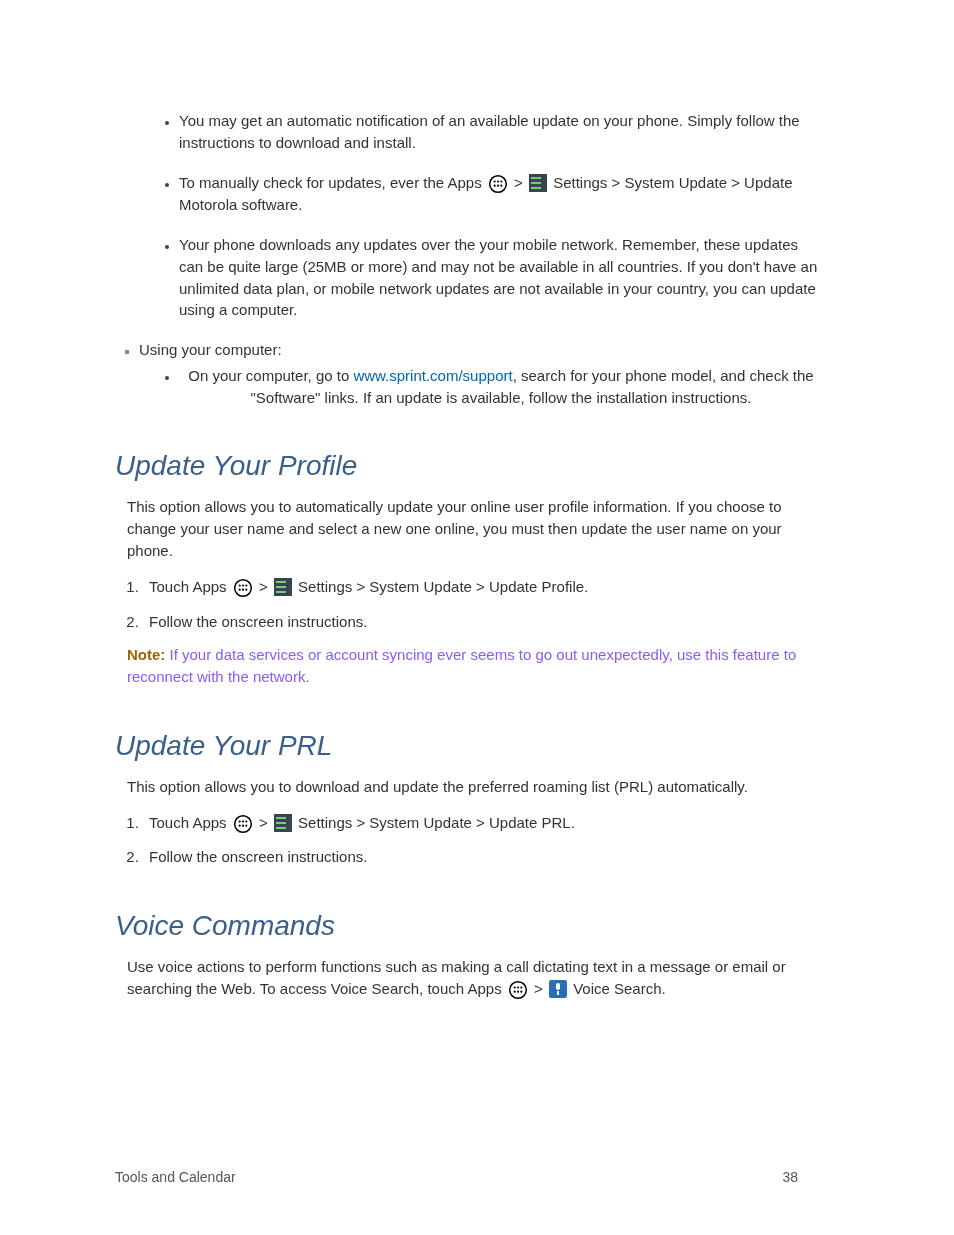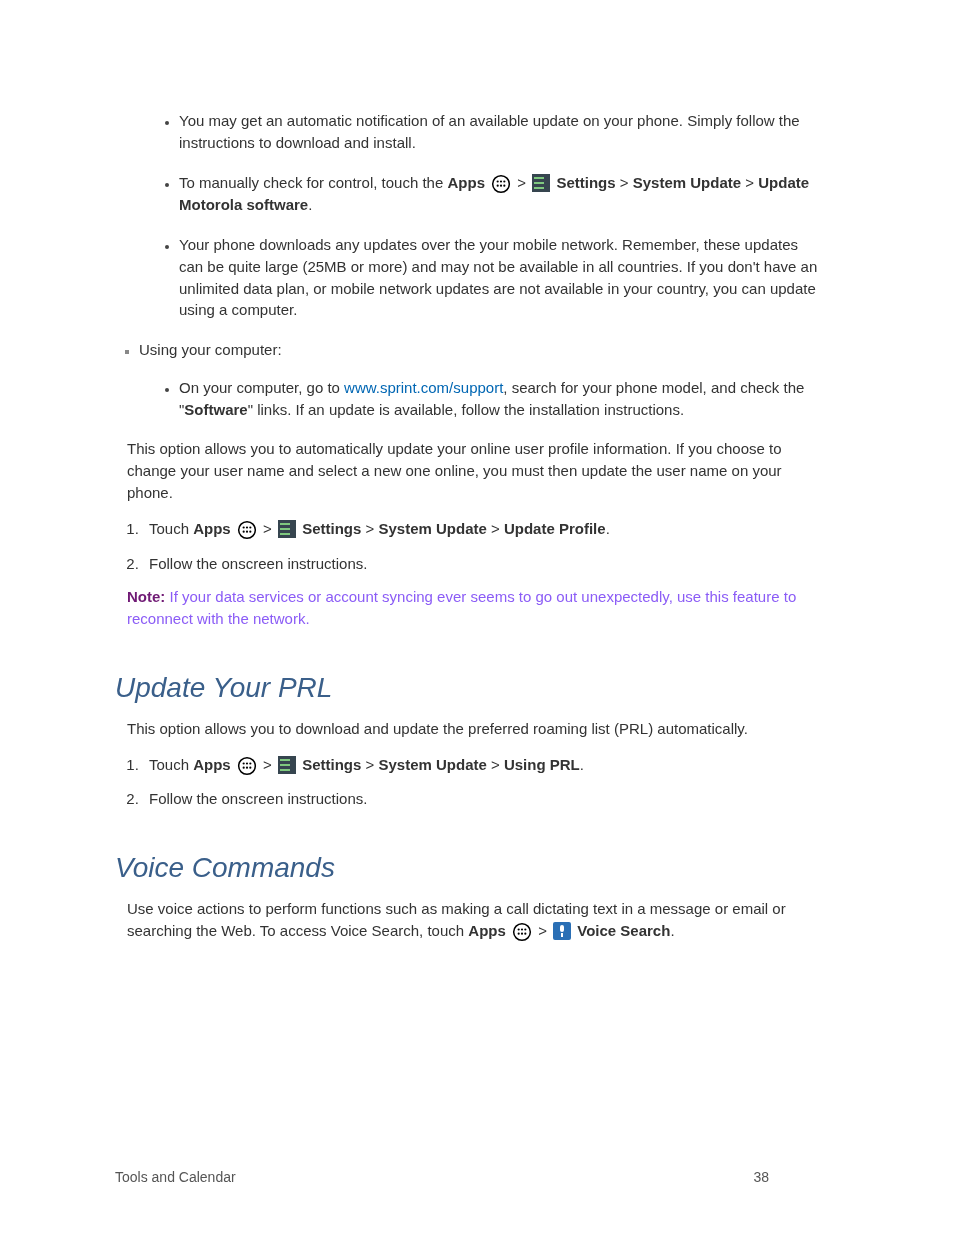--- a/index.html
+++ b/index.html
@@ -56,23 +56,23 @@
     font-weight: normal;
     color: #3a5f8a;
     font-size: 28px;
     margin-top: 42px;
     margin-bottom: 14px;
   }
   p {
     line-height: 1.45;
     margin: 0 0 14px 12px;
   }
-  .bold { font-weight: bold; }
+  .bold { font-weight: normal; }
   .link { color: #0066b3; text-decoration: none; cursor: pointer; }
-  .note-label { color: #701a75; font-weight: bold; }
+  .note-label { color: #a16207; font-weight: bold; }
   .note-body { color: #8b5cf6; }
   .apps-icon, .settings-icon, .voice-icon {
     display: inline-block;
     vertical-align: middle;
     margin: 0 2px;
   }
   .apps-icon svg { width: 20px; height: 20px; vertical-align: -5px; }
   .settings-icon {
     width: 18px; height: 18px;
     background: #36454f;
@@ -106,63 +106,64 @@
     content: "";
     position: absolute;
     top: 11px; left: 8px;
     width: 2px; height: 4px;
     background: #fff;
   }
   .footer {
     position: absolute;
     bottom: 50px;
     left: 115px;
-    right: 131px;
+    right: 102px;
     color: #555;
     font-size: 14px;
     display: flex;
     justify-content: space-between;
   }
 </style>
 </head>
 <body>
 
 <div class="page">
 
   <ul class="square">
     <li style="list-style:none; margin-left:-24px;">
       <ul class="disc" style="padding-left:64px;">
         <li><span>You may get an automatic notification of an available update on your phone. Simply follow the instructions to download and install.</span></li>
         <li>
-          <span>To manually check for control, touch the </span><span class="bold">Apps</span>
+          <span>To manually check for updates, ever the </span><span class="bold">Apps</span>
           <span class="apps-icon"><svg viewBox="0 0 24 24">
                 <circle cx="12" cy="12" r="10" fill="none" stroke="#000" stroke-width="1.8"></circle>
                 <circle cx="8" cy="9" r="1.3" fill="#000"></circle>
                 <circle cx="12" cy="9" r="1.3" fill="#000"></circle>
                 <circle cx="16" cy="9" r="1.3" fill="#000"></circle>
                 <circle cx="8" cy="14" r="1.3" fill="#000"></circle>
                 <circle cx="12" cy="14" r="1.3" fill="#000"></circle>
                 <circle cx="16" cy="14" r="1.3" fill="#000"></circle>
               </svg></span><span> &gt; </span>
           <span class="settings-icon"></span>
           <span> </span><span class="bold">Settings</span><span> &gt; </span><span class="bold">System Update</span><span> &gt; </span><span class="bold">Update Motorola software</span><span>.</span>
         </li>
         <li><span>Your phone downloads any updates over the your mobile network. Remember, these updates can be quite large (25MB or more) and may not be available in all countries. If you don't have an unlimited data plan, or mobile network updates are not available in your country, you can update using a computer.</span></li>
       </ul>
     </li>
     <li>
       <span>Using your computer:</span>
-      <ul class="disc" style="margin-top:16px;">
+      <ul class="disc" style="margin-top:4px;text-align:center;">
         <li>
           <span>On your computer, go to </span><a class="link">www.sprint.com/support</a><span>, search for your phone model, and check the "</span><span class="bold">Software</span><span>" links. If an update is available, follow the installation instructions.</span>
         </li>
       </ul>
     </li>
   </ul>
 
+  <h2>Update Your Profile</h2>
   <p>This option allows you to automatically update your online user profile information. If you choose to change your user name and select a new one online, you must then update the user name on your phone.</p>
   <ol>
     <li>
       <span>Touch </span><span class="bold">Apps</span>
       <span class="apps-icon"><svg viewBox="0 0 24 24">
             <circle cx="12" cy="12" r="10" fill="none" stroke="#000" stroke-width="1.8"></circle>
             <circle cx="8" cy="9" r="1.3" fill="#000"></circle>
             <circle cx="12" cy="9" r="1.3" fill="#000"></circle>
             <circle cx="16" cy="9" r="1.3" fill="#000"></circle>
             <circle cx="8" cy="14" r="1.3" fill="#000"></circle>
@@ -186,21 +187,21 @@
       <span class="apps-icon"><svg viewBox="0 0 24 24">
             <circle cx="12" cy="12" r="10" fill="none" stroke="#000" stroke-width="1.8"></circle>
             <circle cx="8" cy="9" r="1.3" fill="#000"></circle>
             <circle cx="12" cy="9" r="1.3" fill="#000"></circle>
             <circle cx="16" cy="9" r="1.3" fill="#000"></circle>
             <circle cx="8" cy="14" r="1.3" fill="#000"></circle>
             <circle cx="12" cy="14" r="1.3" fill="#000"></circle>
             <circle cx="16" cy="14" r="1.3" fill="#000"></circle>
           </svg></span><span> &gt; </span>
       <span class="settings-icon"></span>
-      <span> </span><span class="bold">Settings</span><span> &gt; </span><span class="bold">System Update</span><span> &gt; </span><span class="bold">Using PRL</span><span>.</span>
+      <span> </span><span class="bold">Settings</span><span> &gt; </span><span class="bold">System Update</span><span> &gt; </span><span class="bold">Update PRL</span><span>.</span>
     </li>
     <li>Follow the onscreen instructions.</li>
   </ol>
 
   <h2>Voice Commands</h2>
   <p>
     <span>Use voice actions to perform functions such as making a call dictating text in a message or email or searching the Web. To access Voice Search, touch </span><span class="bold">Apps</span>
     <span class="apps-icon"><svg viewBox="0 0 24 24">
           <circle cx="12" cy="12" r="10" fill="none" stroke="#000" stroke-width="1.8"></circle>
           <circle cx="8" cy="9" r="1.3" fill="#000"></circle>

